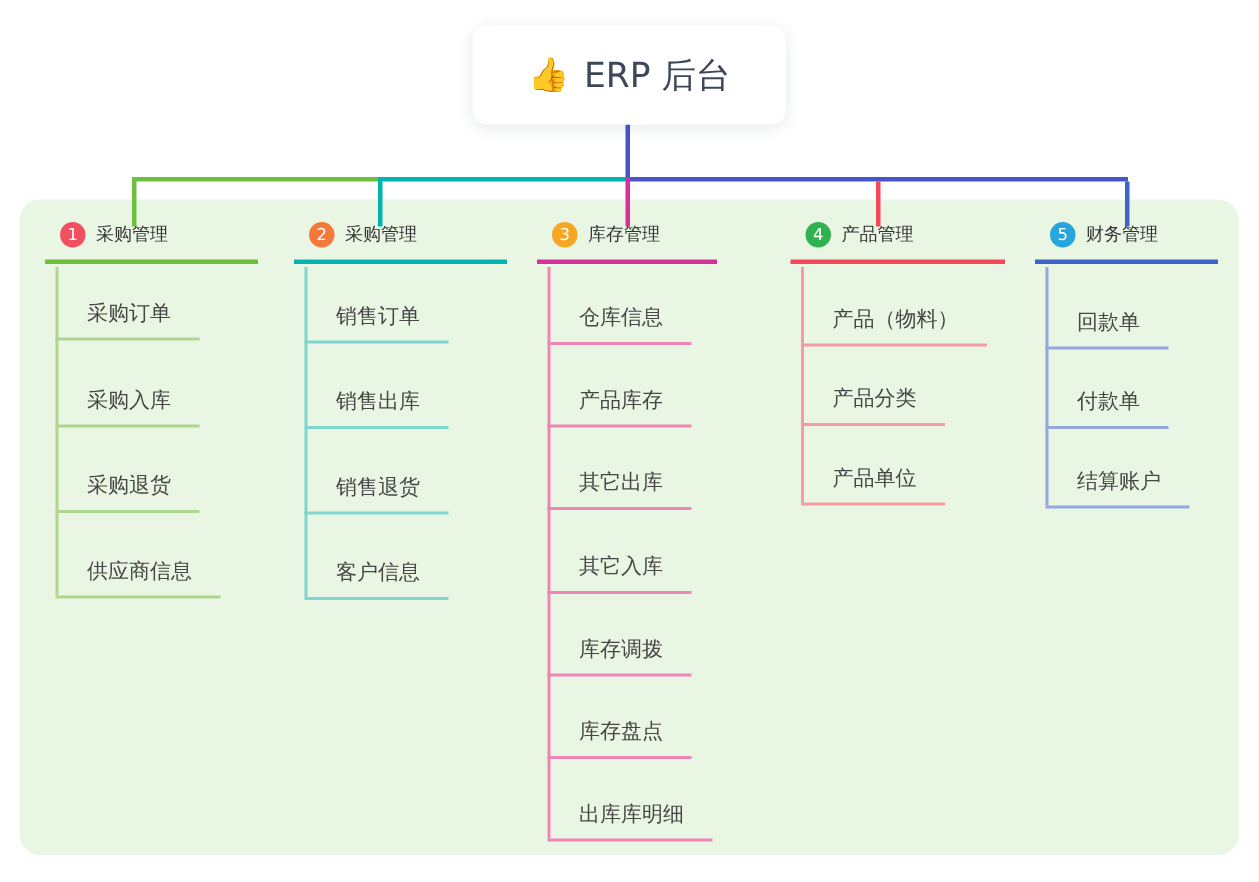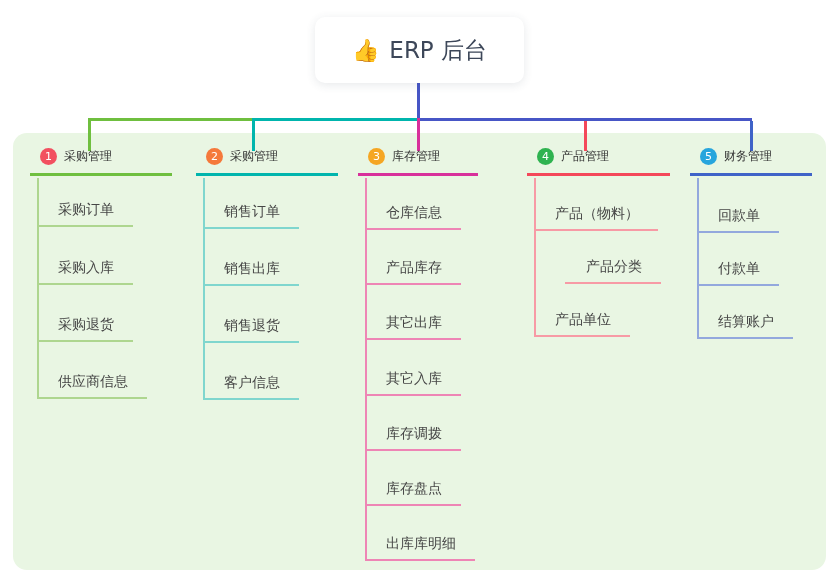--- a/index.html
+++ b/index.html
@@ -118,21 +118,21 @@
     <div class="child" style="left:365px;top:529px;text-align:center;"><span>出库库明细</span></div>
   </div>
 
   <div style="--line: #f4485a; --child-line: #f79aa5; --badge: #2fb350;">
     <div class="btitle" style="left:527px;width:143px;">
       <span class="badge">4</span>
       <span class="btext">产品管理</span>
     </div>
     <div class="spine" style="left:534px;top:178px;height:157px;"></div>
     <div class="child" style="left:534px;top:199px;"><span>产品（物料）</span></div>
-    <div class="child" style="left:534px;top:252px;margin-left:31px;"><span>产品分类</span></div>
+    <div class="child" style="left:534px;top:252px;"><span>产品分类</span></div>
     <div class="child" style="left:534px;top:305px;"><span>产品单位</span></div>
   </div>
 
   <div style="--line: #3f63c8; --child-line: #93a8dd; --badge: #27a5dd;">
     <div class="btitle" style="left:690px;width:122px;">
       <span class="badge">5</span>
       <span class="btext">财务管理</span>
     </div>
     <div class="spine" style="left:697px;top:178px;height:159px;"></div>
     <div class="child" style="left:697px;top:201px;"><span>回款单</span></div>

